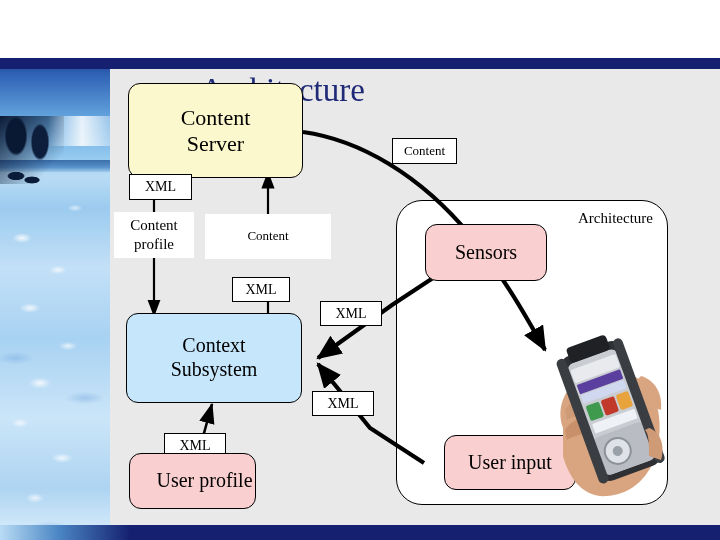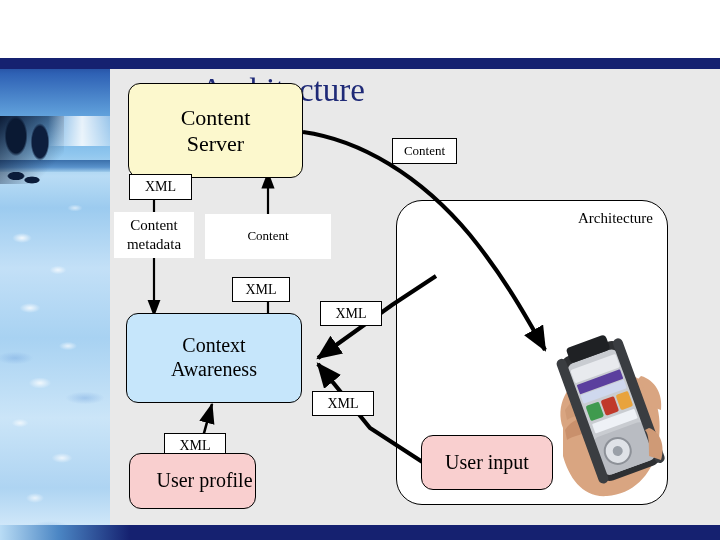--- a/index.html
+++ b/index.html
@@ -268,58 +268,61 @@
     <span>Content</span>
     <span>Server</span>
   </div>
 
   <div class="label-box" style="left:129px; top:174px; width:63px; height:26px;">
     <span>XML</span>
   </div>
 
   <div class="plain-box" style="left:114px; top:212px; width:80px; height:46px; flex-direction:column; font-size:15px; line-height:1.25;">
     <span>Content</span>
-    <span>metadata</span>
+    <span>profile</span>
   </div>
 
   <div class="plain-box" style="left:205px; top:214px; width:126px; height:45px; flex-direction:column; font-size:13px; line-height:1.3;">
     <span>Content</span>
   </div>
 
   <div class="label-box" style="left:392px; top:138px; width:65px; height:26px; font-size:13px;">
     <span>Content</span>
   </div>
 
   <div class="label-box" style="left:232px; top:277px; width:58px; height:25px;">
     <span>XML</span>
   </div>
 
   <div class="node rounded blue" style="left:126px; top:313px; width:176px; height:90px; flex-direction:column; font-size:20px;">
     <span>Context</span>
-    <span>Awareness</span>
+    <span>Subsystem</span>
   </div>
 
   <div class="label-box" style="left:320px; top:301px; width:62px; height:25px;">
     <span>XML</span>
   </div>
 
   <div class="label-box" style="left:312px; top:391px; width:62px; height:25px;">
     <span>XML</span>
   </div>
 
   <div class="label-box" style="left:164px; top:433px; width:62px; height:25px;">
     <span>XML</span>
   </div>
 
   <div class="node rounded pink" style="left:129px; top:453px; width:127px; height:56px; font-size:20px;padding-left:24px;">
     <span>User profile</span>
   </div>
 
-
-  <div class="node rounded pink" style="left:421px; top:435px; width:132px; height:55px; font-size:20px;">
+  <div class="node rounded pink" style="left:425px; top:224px; width:122px; height:57px; font-size:20px;">
+    <span>Sensors</span>
+  </div>
+
+  <div class="node rounded pink" style="left:444px; top:435px; width:132px; height:55px; font-size:20px;">
     <span>User input</span>
   </div>
 
   <div id="pda-photo">
     <svg viewBox="0 0 136 176" width="136" height="176" xmlns="http://www.w3.org/2000/svg">
 
       <path d="M18,96 C10,74 22,52 40,44 C60,34 86,38 100,52 C114,66 118,92 112,118
                C106,144 88,162 62,164 C38,166 24,146 18,124 Z" fill="#d9a581"></path>
       <path d="M24,60 C30,48 42,42 52,42 L50,60 C42,62 32,64 26,68 Z" fill="#c9906c"></path>
       <path d="M20,78 C26,68 38,62 48,62 L46,80 C38,82 28,84 22,88 Z" fill="#cf9a76"></path>

